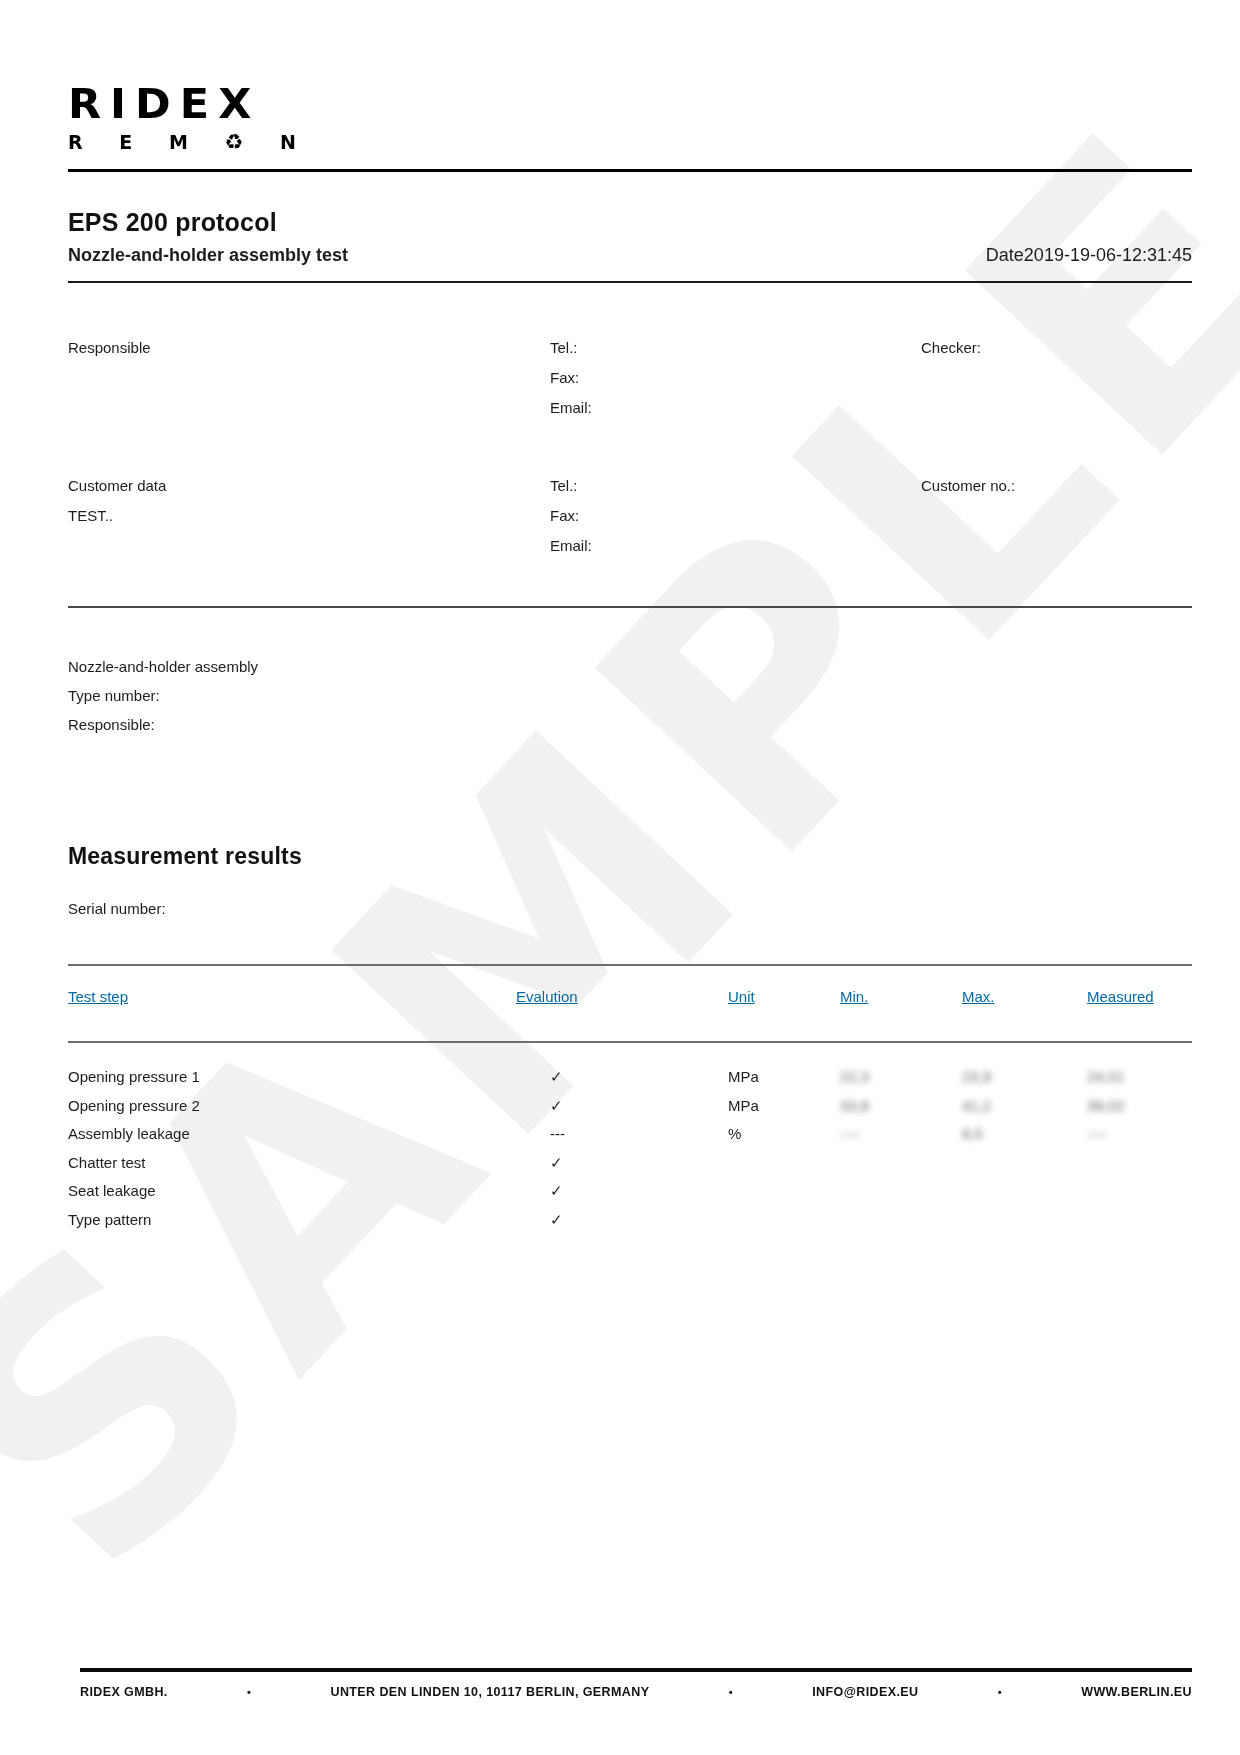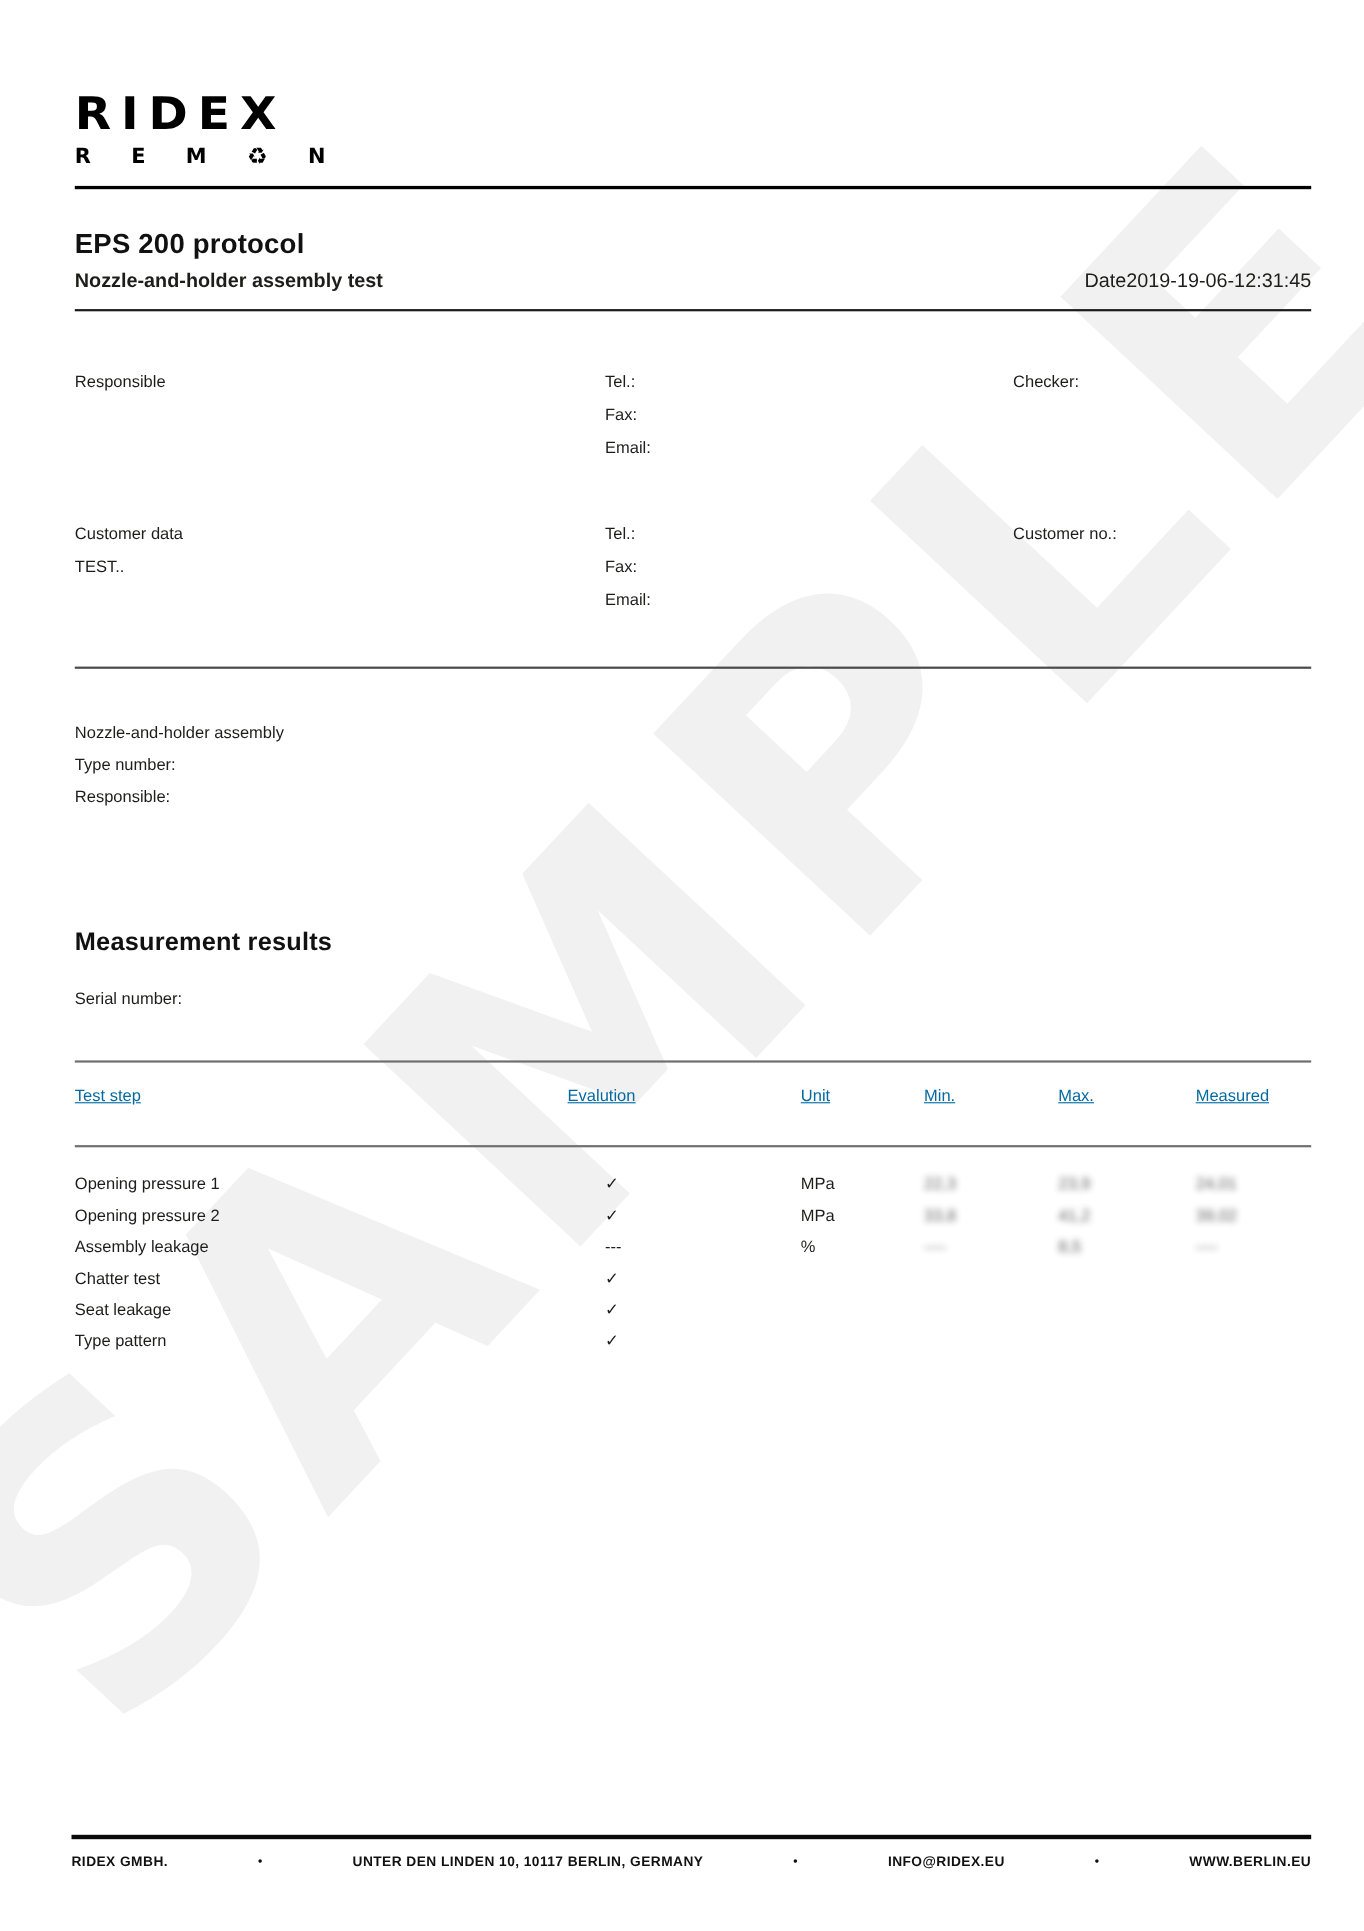--- a/index.html
+++ b/index.html
@@ -91,21 +91,21 @@
   }
   .t-head { padding: 22px 0 36px 0; color: #0369a1; text-decoration: underline; }
   .t-body { padding-top: 20px; line-height: 28.6px; }
   .cell { text-align: left; white-space: nowrap; }
   .cell-eval { padding-left: 34px; }
   .t-head .cell-eval { padding-left: 0; }
   .redacted { filter: blur(3px); color: #4a4a4a; opacity: 0.85; }
 
   
   .footer {
-    position: absolute; left: 65px; right: 48px; top: 1668px; z-index: 1;
+    position: absolute; left: 80px; right: 48px; top: 1668px; z-index: 1;
   }
   .rule-footer { height: 4px; background: #0a0a0a; }
   .footer-row {
     margin-top: 13px;
     display: flex; justify-content: space-between; align-items: center;
     font-size: 12.5px; font-weight: bold; letter-spacing: 0.4px; color: #111;
   }
   .footer-row .bullet { font-size: 11px; }
 </style>
 </head>

